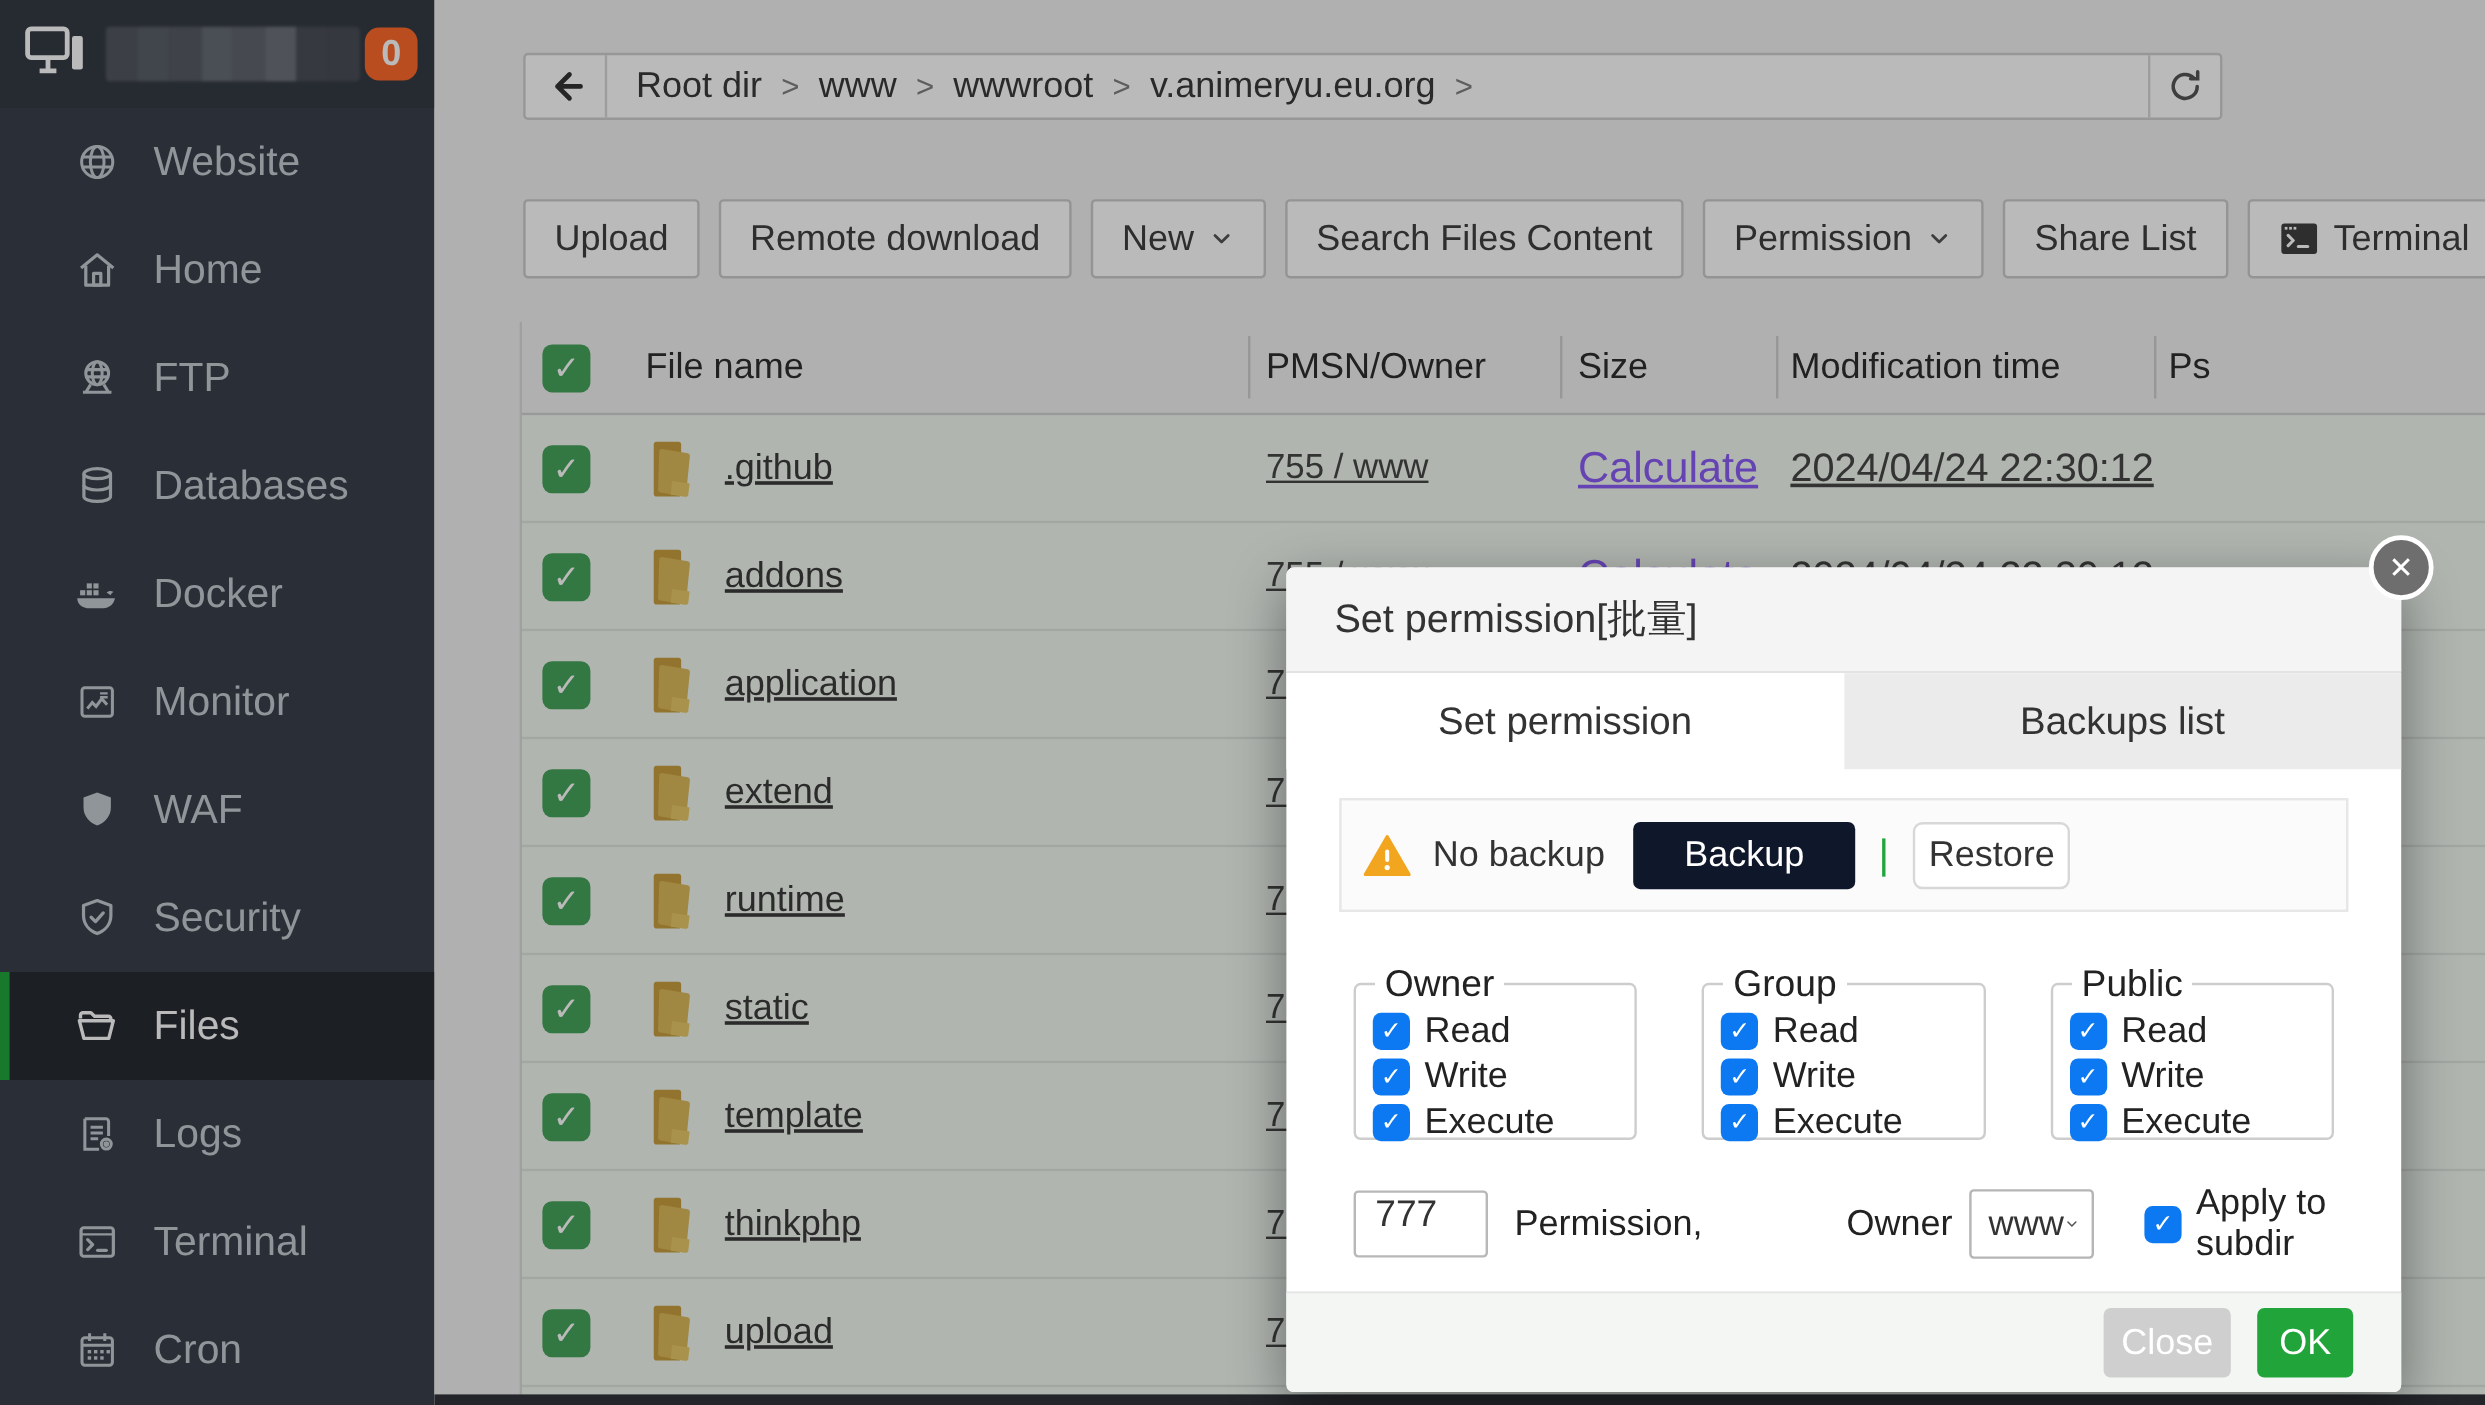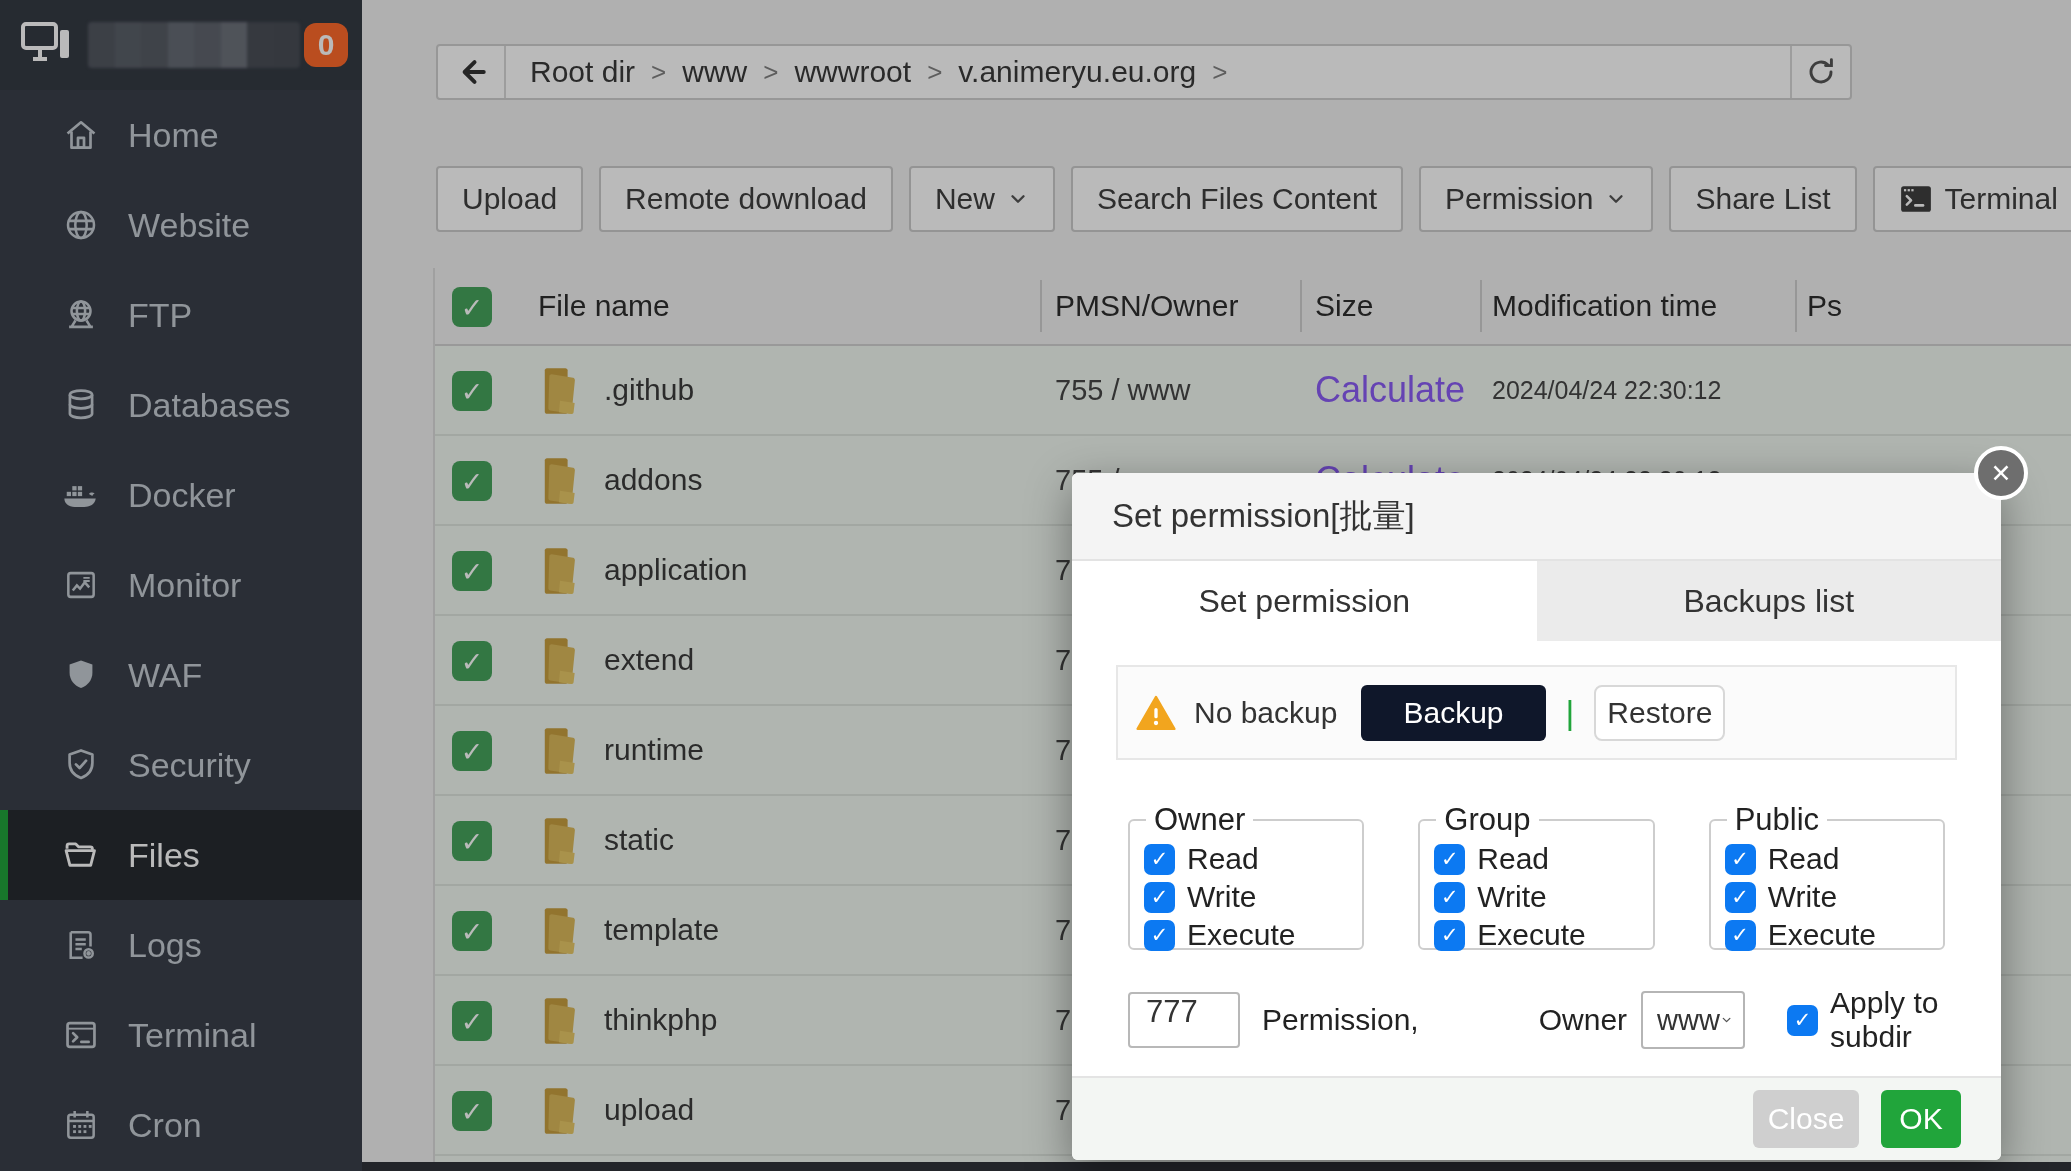--- a/index.html
+++ b/index.html
@@ -47,25 +47,25 @@
   .thead{height:78px;position:relative;border-bottom:2px solid #d2d2d2;font-size:30px;color:#2e2e2e;}
   .th{position:absolute;top:50%;transform:translateY(-50%);}
   .th-sep{position:absolute;top:12px;bottom:12px;width:2px;background:#d0d0d0;}
   .row{height:90px;position:relative;background:#f1f8f1;border-bottom:2px solid #dee5de;}
   .cb{width:40px;height:40px;border-radius:8px;background:#46a45c;color:#fff;display:flex;align-items:center;
       justify-content:center;font-size:27px;font-weight:bold;cursor:pointer;
       font-family:"DejaVu Sans",sans-serif;}
   .row .cb{position:absolute;left:17px;top:25px;}
   .thead .cb{position:absolute;left:17px;top:19px;}
   .folder{position:absolute;left:103px;top:20px;}
-  .cell{position:absolute;top:50%;transform:translateY(-50%);}
+  .cell{position:absolute;top:50%;transform:translateY(-50%);text-decoration:underline;}
   .c-name{left:169px;font-size:30px;color:#3c3c3c;cursor:pointer;}
   .c-pmsn{left:620px;font-size:29px;color:#474747;text-align:center;}
   .c-size{left:880px;font-size:36px;color:#8b5cf6;cursor:pointer;}
-  .c-time{left:1057px;font-size:25px;color:#474747;}
+  .c-time{left:1057px;font-size:33px;color:#474747;}
   .bottomstrip{position:absolute;left:0;right:0;bottom:0;height:9px;background:#30343a;z-index:5;}
 
   
   .overlay{position:absolute;inset:0;background:rgba(0,0,0,0.27);z-index:30;}
   .modal{position:absolute;left:1072px;top:473px;width:929px;height:687px;background:#fff;border-radius:6px;
          box-shadow:0 14px 46px rgba(0,0,0,0.4);z-index:40;}
   .modal-close{position:absolute;top:-27px;right:-27px;width:54px;height:54px;border-radius:50%;
                background:#6e6e6e;border:4px solid #fff;color:#fff;font-size:25px;font-weight:bold;
                display:flex;align-items:center;justify-content:center;cursor:pointer;z-index:41;
                font-family:"DejaVu Sans",sans-serif;}
@@ -139,37 +139,37 @@
           <span style="background: rgb(96, 101, 110);"></span>
           <span style="background: rgb(109, 114, 123);"></span>
           <span style="background: rgb(74, 79, 87);"></span>
           <span style="background: rgb(73, 78, 86);"></span>
         </span>
       <span class="badge">0</span>
     </div>
     <nav id="nav">
         <div class="nav-item">
           <span class="nicon">
+            <svg width="38" height="38" viewBox="0 0 24 24" fill="none" stroke="currentColor" stroke-width="1.6">
+              <circle cx="12" cy="12" r="8.2"></circle>
+              <ellipse cx="12" cy="12" rx="3.6" ry="8.2"></ellipse>
+              <path d="M4.4 9.4h15.2M4.4 14.6h15.2"></path>
+            </svg>
+          </span>
+          <span>Website</span>
+        </div>
+        <div class="nav-item">
+          <span class="nicon">
             <svg width="38" height="38" viewBox="0 0 24 24" fill="none" stroke="currentColor" stroke-width="1.7" stroke-linejoin="round">
               <path d="M3.5 11 12 4l8.5 7"></path>
               <path d="M6 9.8V20h12V9.8"></path>
               <rect x="10.1" y="13.8" width="3.8" height="6.2"></rect>
             </svg>
           </span>
           <span>Home</span>
-        </div>
-        <div class="nav-item">
-          <span class="nicon">
-            <svg width="38" height="38" viewBox="0 0 24 24" fill="none" stroke="currentColor" stroke-width="1.6">
-              <circle cx="12" cy="12" r="8.2"></circle>
-              <ellipse cx="12" cy="12" rx="3.6" ry="8.2"></ellipse>
-              <path d="M4.4 9.4h15.2M4.4 14.6h15.2"></path>
-            </svg>
-          </span>
-          <span>Website</span>
         </div>
         <div class="nav-item">
           <span class="nicon">
             <svg width="38" height="38" viewBox="0 0 24 24" fill="none" stroke="currentColor" stroke-width="1.6">
               <circle cx="12" cy="9.5" r="6"></circle>
               <ellipse cx="12" cy="9.5" rx="2.6" ry="6"></ellipse>
               <path d="M6.4 7.6h11.2M6.4 11.4h11.2M8.5 15.5 6 19.5M15.5 15.5l2.5 4M4.5 19.5h15"></path>
             </svg>
           </span>
           <span>FTP</span>

